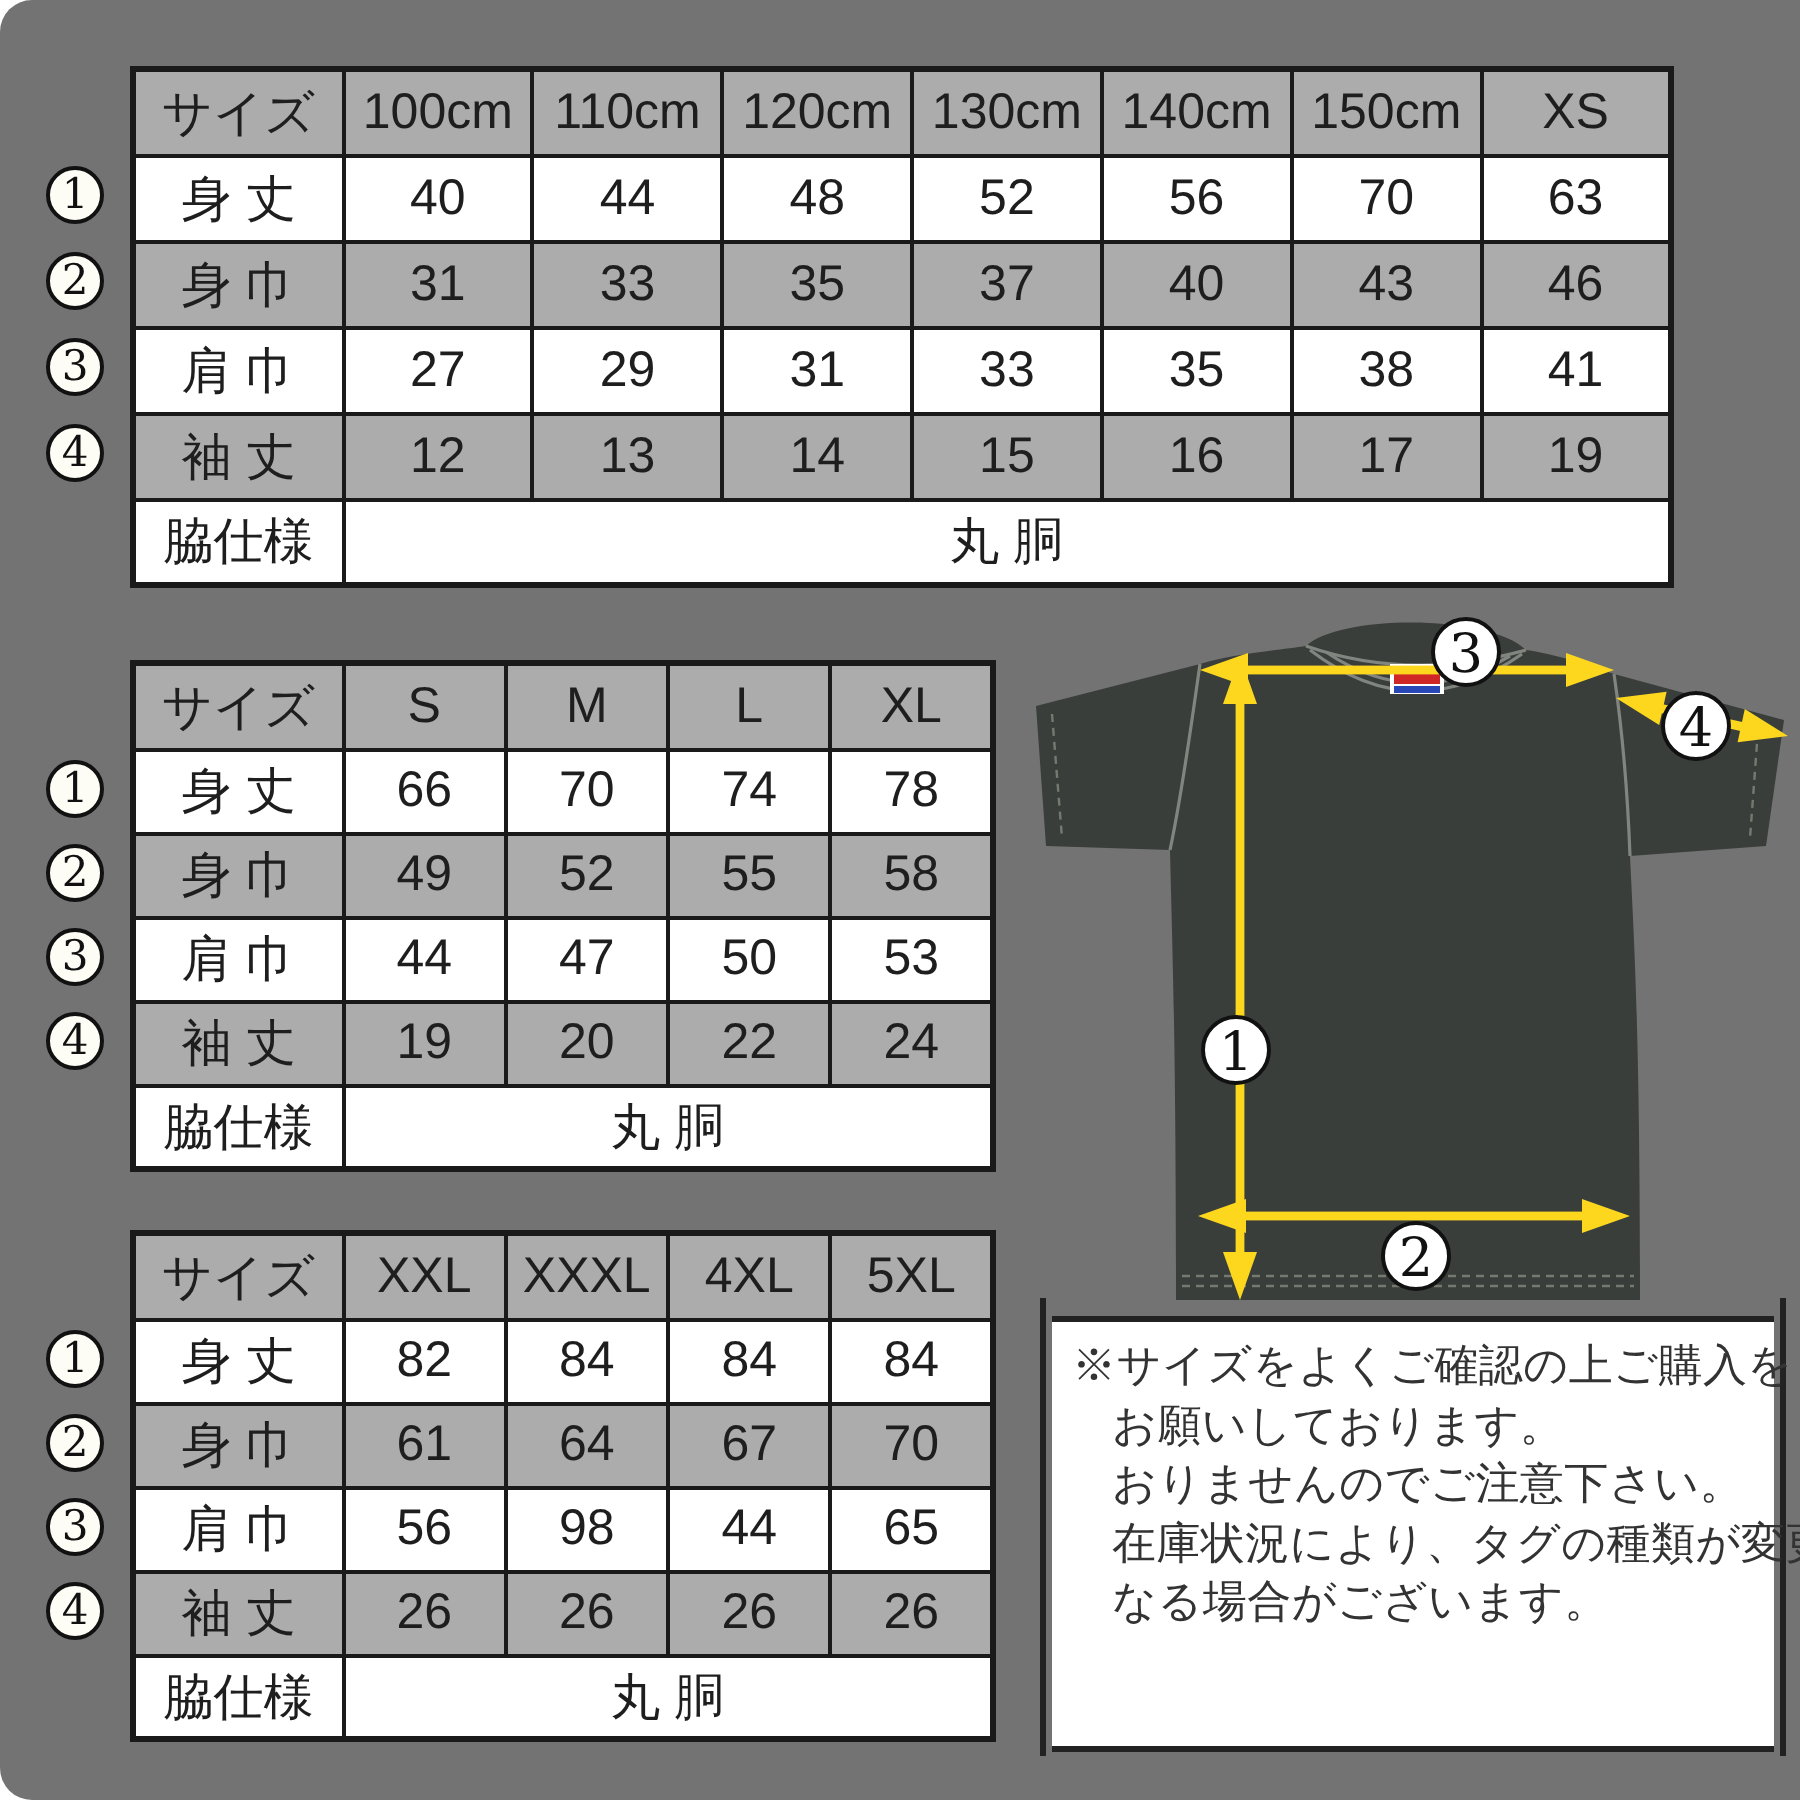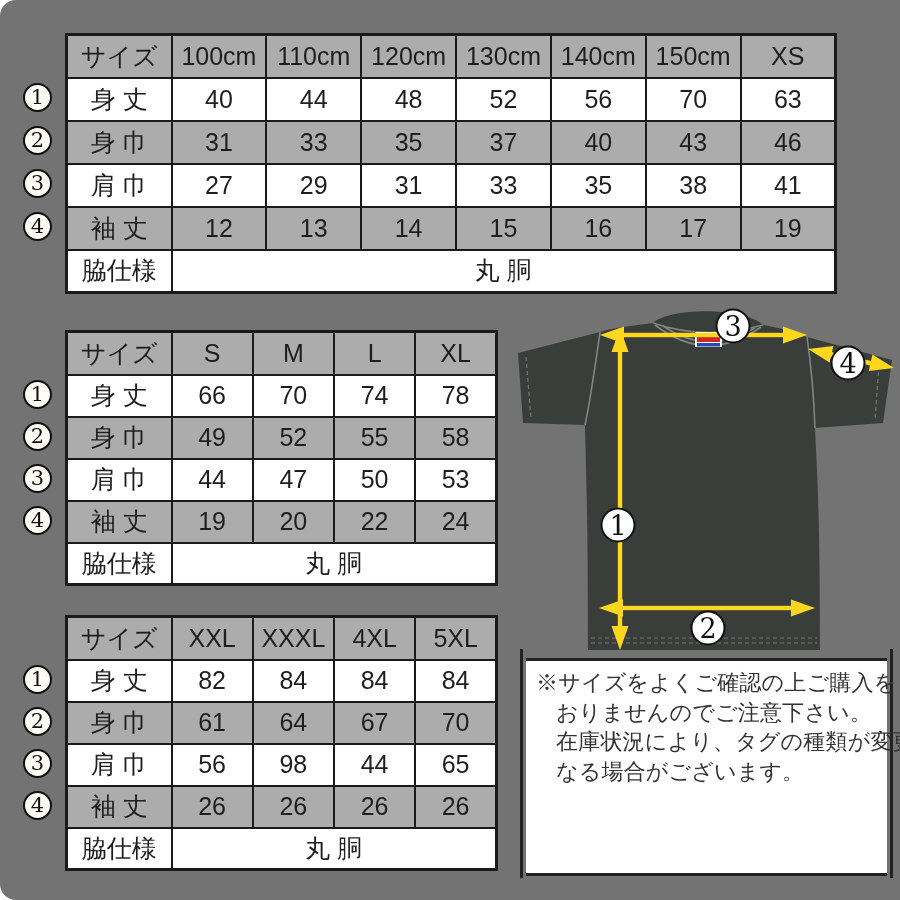--- a/index.html
+++ b/index.html
@@ -314,19 +314,20 @@
       <g>
         <circle cx="203" cy="323" r="16.5" fill="#ffffff" stroke="#111" stroke-width="2"></circle>
         <text class="badge-num" x="203" y="333">2</text>
       </g>
     </g>
   </svg>
 
   <div class="note-frame">
     <div class="note-box">
       <div class="note-line">※サイズをよくご確認の上ご購入を</div>
+      <div class="note-line">お願いしております。</div>
       <div class="note-line">おりませんのでご注意下さい。</div>
       <div class="note-line">在庫状況により、タグの種類が変更に</div>
       <div class="note-line">なる場合がございます。</div>
     </div>
   </div>
 
 </div>
 
 </body></html>

